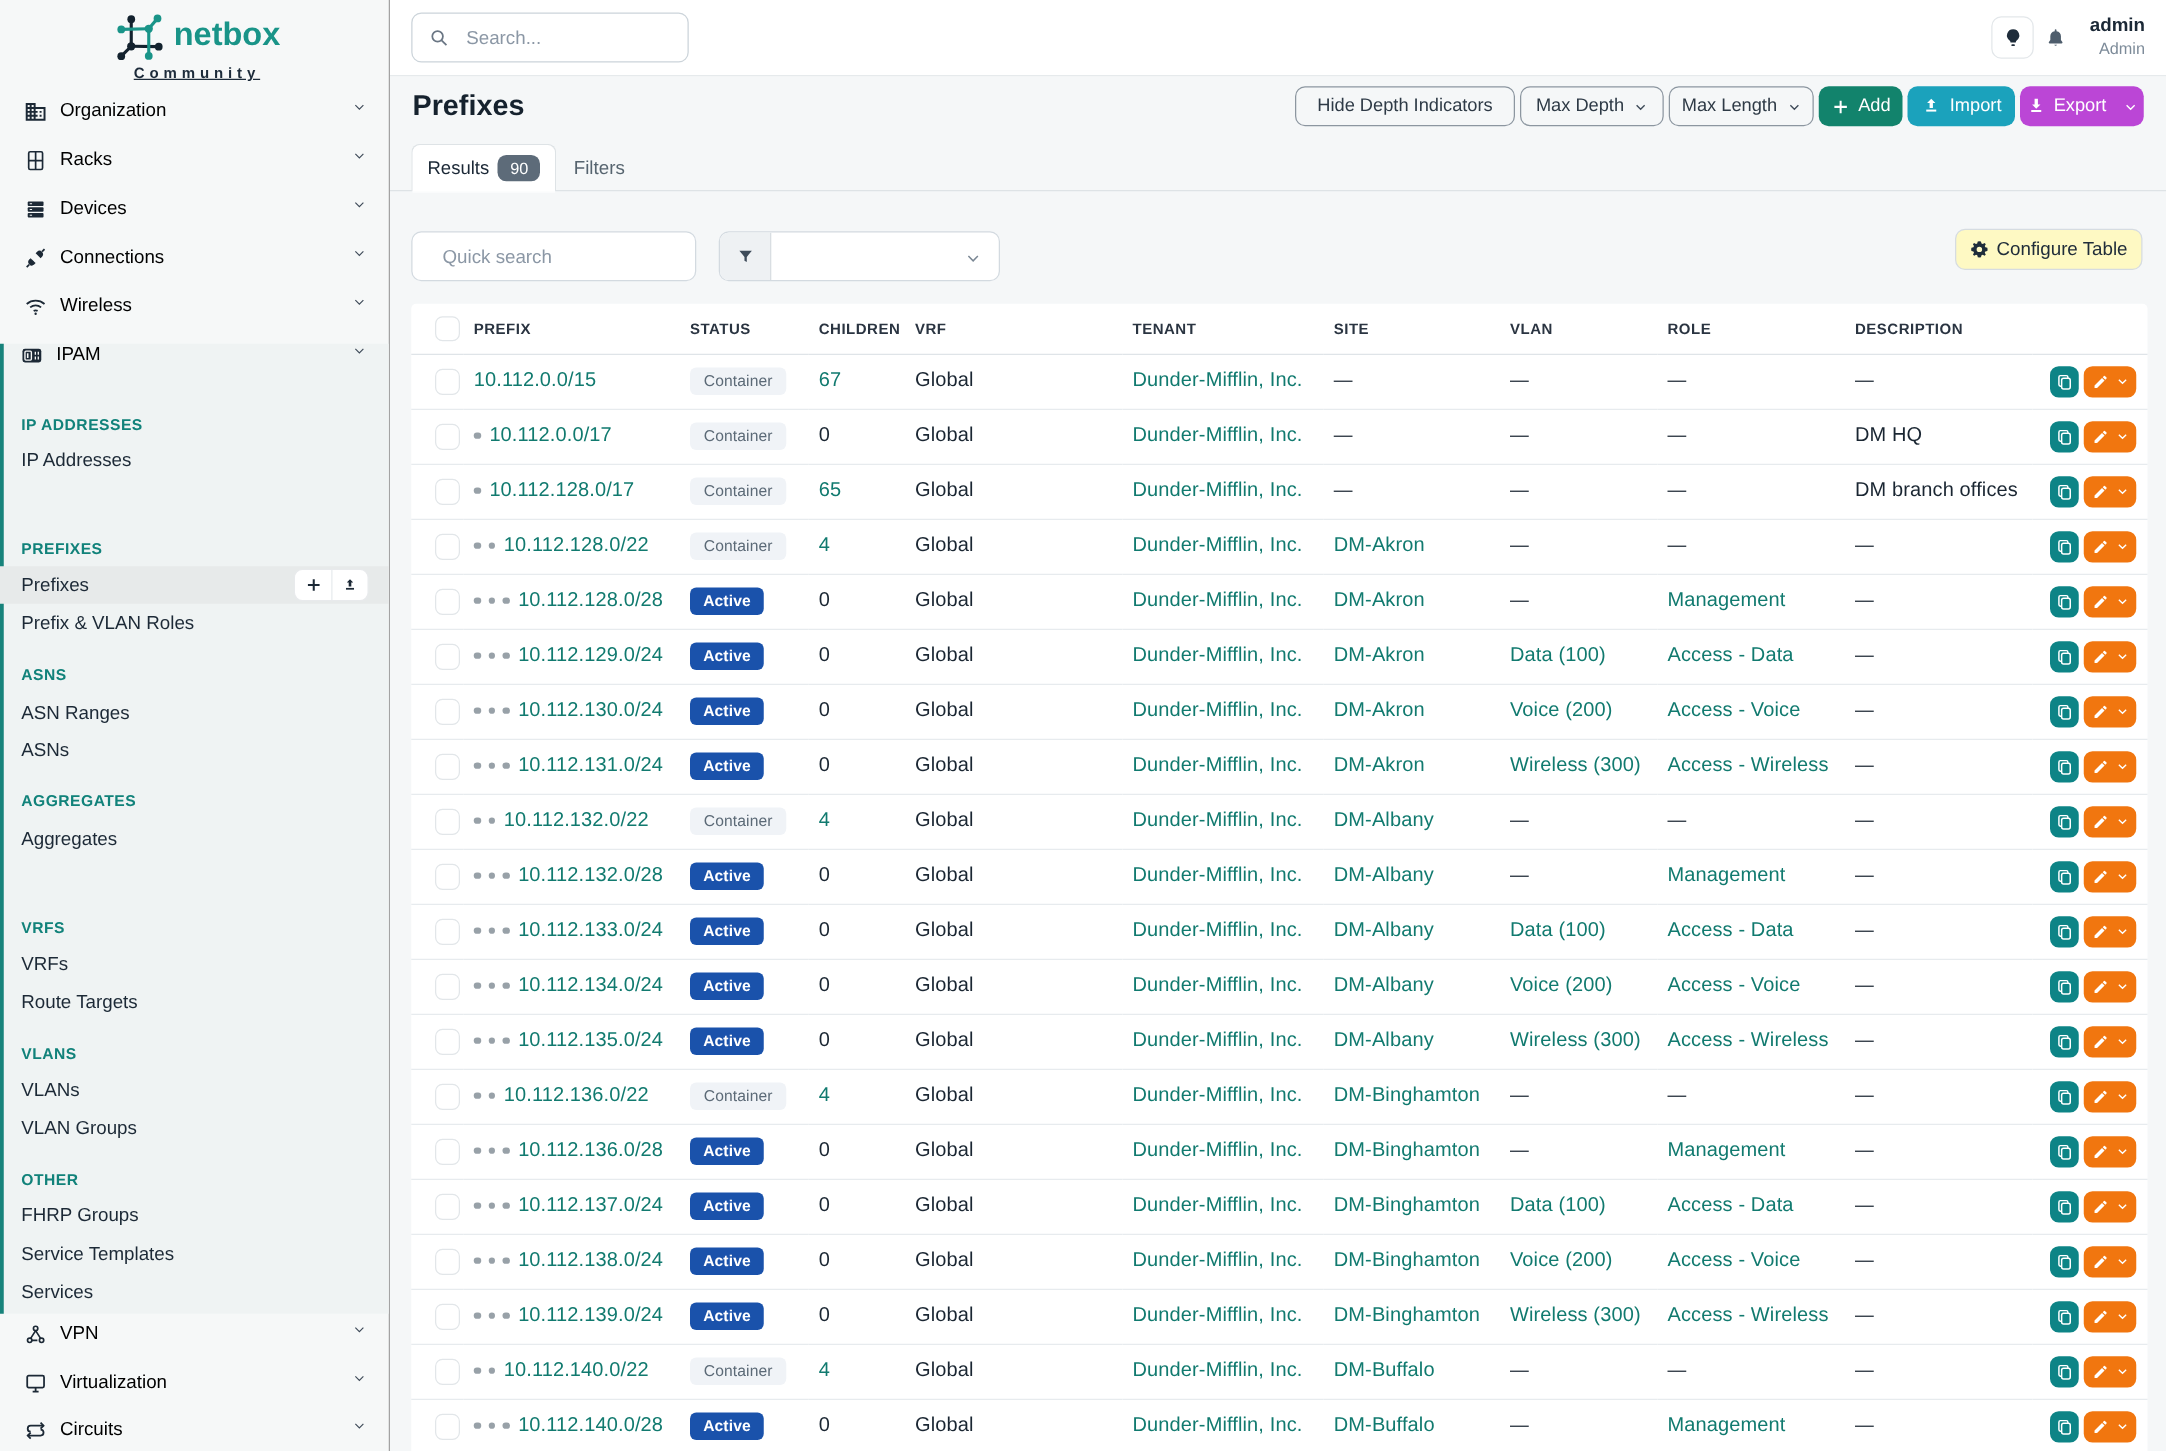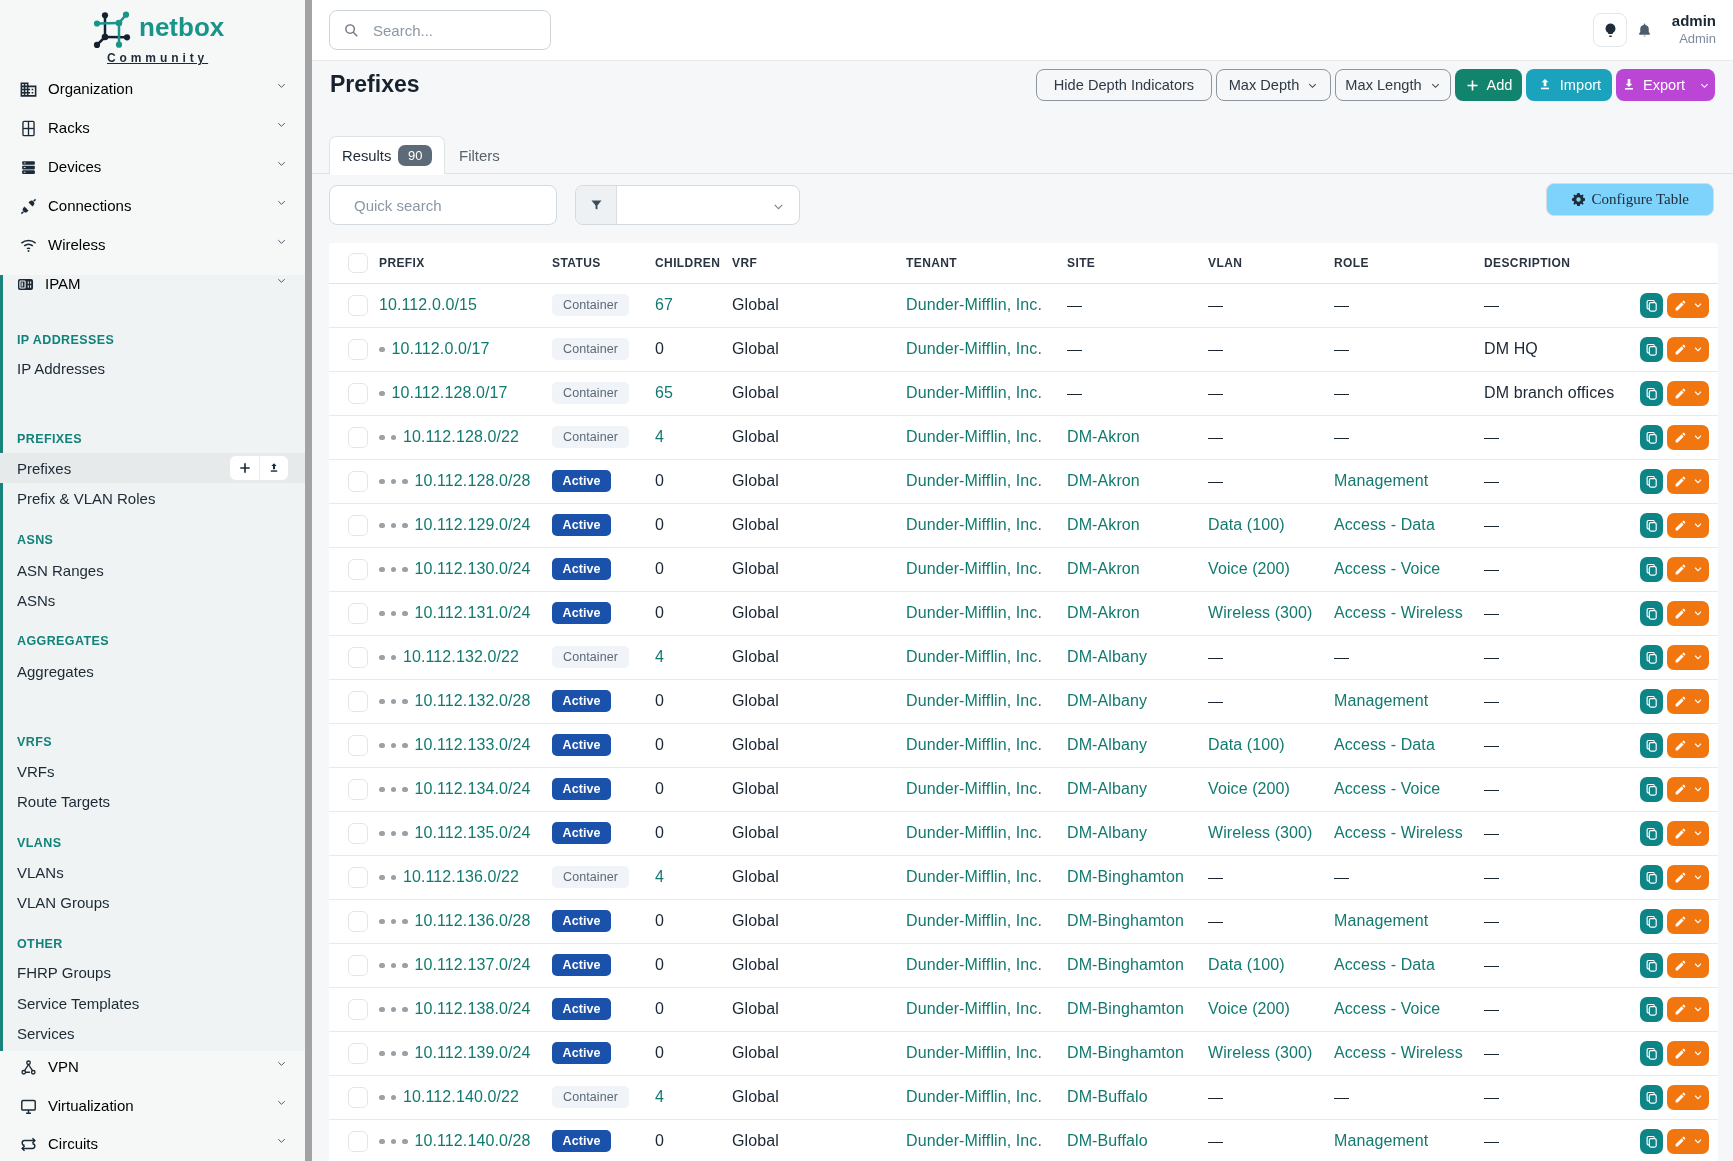--- a/index.html
+++ b/index.html
@@ -1,21 +1,21 @@
 <!DOCTYPE html>
 <html><head>
 <meta charset="utf-8">
 <style>
 * { box-sizing: border-box; margin:0; padding:0; }
 html,body { width:1733px; height:1161px; overflow:hidden; }
 body { font-family:"Liberation Sans", sans-serif; background:#f5f7f8; color:#1a2632; }
 a { text-decoration:none; }
 
 
-.sidebar { position:fixed; left:0; top:0; bottom:0; width:312px; background:#f6f8f8; border-right:7px solid #a3a3a3; z-index:5; }
+.sidebar { position:fixed; left:0; top:0; bottom:0; width:312px; background:#f6f8f8; border-right:1px solid #a3a3a3; z-index:5; }
 .srow { position:absolute; left:0; width:100%; }
 .logo { top:5px; left:90px; width:160px; }
 .community { top:51px; left:107px; width:auto; font-size:12px; letter-spacing:3.9px; color:#1c2b3a; font-weight:bold;text-decoration:underline; }
 .navitem { height:39px; display:flex; padding:0 18px 0 19px; font-size:15px; color:#000000; }
 .navitem .nlabel { margin-left:10px; flex:1; }
 .navitem svg.nicon { width:19px; height:19px; }
 .chev { width:11px; height:11px; stroke:#3f4b59; }
 .ipamblock { top:275px; height:776px; background:#eff3f3; border-left:3px solid #17837b; }
 .shead { font-size:12.5px; font-weight:bold; color:#11827a; letter-spacing:0.4px; padding-left:17px; height:20px; display:flex; align-items:center; }
 .slink { font-size:15px; color:#1c2936; padding-left:17px; height:30px; display:flex; align-items:center; }
@@ -39,32 +39,32 @@
 .ptitle { position:absolute; left:18px; top:10px; font-size:23px; font-weight:bold; color:#16222e; }
 .headbtns { position:absolute; right:18px; top:8px; display:flex; gap:4px; }
 .bw1{width:176px}.bw2{width:115px}.bw3{width:116px}.bw4{width:67px}.bw5{width:86px}.bw6{width:99px}
 .btn { height:32px; border-radius:8px; display:flex; align-items:center; justify-content:center; font-size:14.6px; }
 .btn-outline { border:1px solid #8c96a0; color:#2e3a46; background:transparent; }
 .btn .bchev { margin-left:8px; }
 .btn-add { background:#12836c; color:#fff; gap:7px; }
 .btn-import { background:#1ba2bc; color:#fff; gap:7px; }
 .btn-export { background:#bb46d6; color:#fff; gap:6px; }
 
-.tabsrow { position:absolute; top:136px; left:0; right:0; height:38px; border-bottom:1px solid #dee3e6; }
+.tabsrow { position:absolute; top:115px; left:0; right:0; height:38px; border-bottom:1px solid #dee3e6; }
 .tab-active { position:absolute; left:17px; top:0; height:38px; background:#fff; border:1px solid #dee3e6; border-bottom:none; border-radius:7px 7px 0 0; display:flex; align-items:center; padding:0 12px; font-size:14.8px; color:#1b2836; gap:7px; }
 .tab-active:after { content:""; position:absolute; left:0; right:0; bottom:-1px; height:1px; background:#fff; }
 .tabbadge { background:#5d6b79; color:#fff; font-size:13px; border-radius:7px; width:34px; height:21px; display:flex; align-items:center; justify-content:center; }
 .tab2 { position:absolute; left:147px; top:0; height:38px; display:flex; align-items:center; font-size:15px; color:#56646f; }
 
 .controls { position:absolute; top:185px; left:0; right:0; height:40px; }
 .qsearch { position:absolute; left:17px; top:0; width:228px; height:40px; border:1px solid #d3dae0; border-radius:8px; background:#fff; display:flex; align-items:center; padding-left:24px; color:#8b97a5; font-size:15px; }
 .fgroup { position:absolute; left:263px; top:0; width:225px; height:40px; border:1px solid #d3dae0; border-radius:8px; background:#fff; display:flex; overflow:hidden; }
 .fgroup .ficon { width:41px; background:#eef1f3; border-right:1px solid #d9dee2; display:flex; align-items:center; justify-content:center; }
 .fgroup .fsel { flex:1; position:relative; }
-.cfgbtn { position:absolute; right:19px; top:-2px; height:33px; border:1px solid #d6dce1; border-radius:8px; background:#7dd3fc; display:flex; align-items:center; padding:0 24px; font-size:15px; color:#202d3a; gap:6px;font-family:Liberation Serif, serif; }
+.cfgbtn { position:absolute; right:19px; top:-2px; height:33px; border:1px solid #d6dce1; border-radius:8px; background:#fef9c3; display:flex; align-items:center; padding:0 11px; font-size:15px; color:#202d3a; gap:6px; }
 
 
 .card { position:absolute; top:243px; left:17px; width:1389px; background:#fff; border-radius:4px 4px 0 0; }
 table { border-collapse:collapse; table-layout:fixed; width:100%; }
 thead th { height:40px; font-size:12px; color:#2a3441; text-align:left; letter-spacing:0.4px; padding:0 0 0 8px; font-weight:bold; border-bottom:1px solid #dfe4e8; }
 tbody td { height:44px; border-bottom:1px solid #e7ebee; padding:0 0 0 8px; font-size:16px; letter-spacing:0.1px; vertical-align:middle; }
 .cb { width:20px; height:21px; border:1px solid #e2e6e9; border-radius:6px; background:#fff; margin-left:11px; display:block; }
 thead .cb { width:20px; height:20px; }
 a.tl { color:#117a6f; }
 td .dash, th .dash { color:#1a2632; font-size:15px; }

